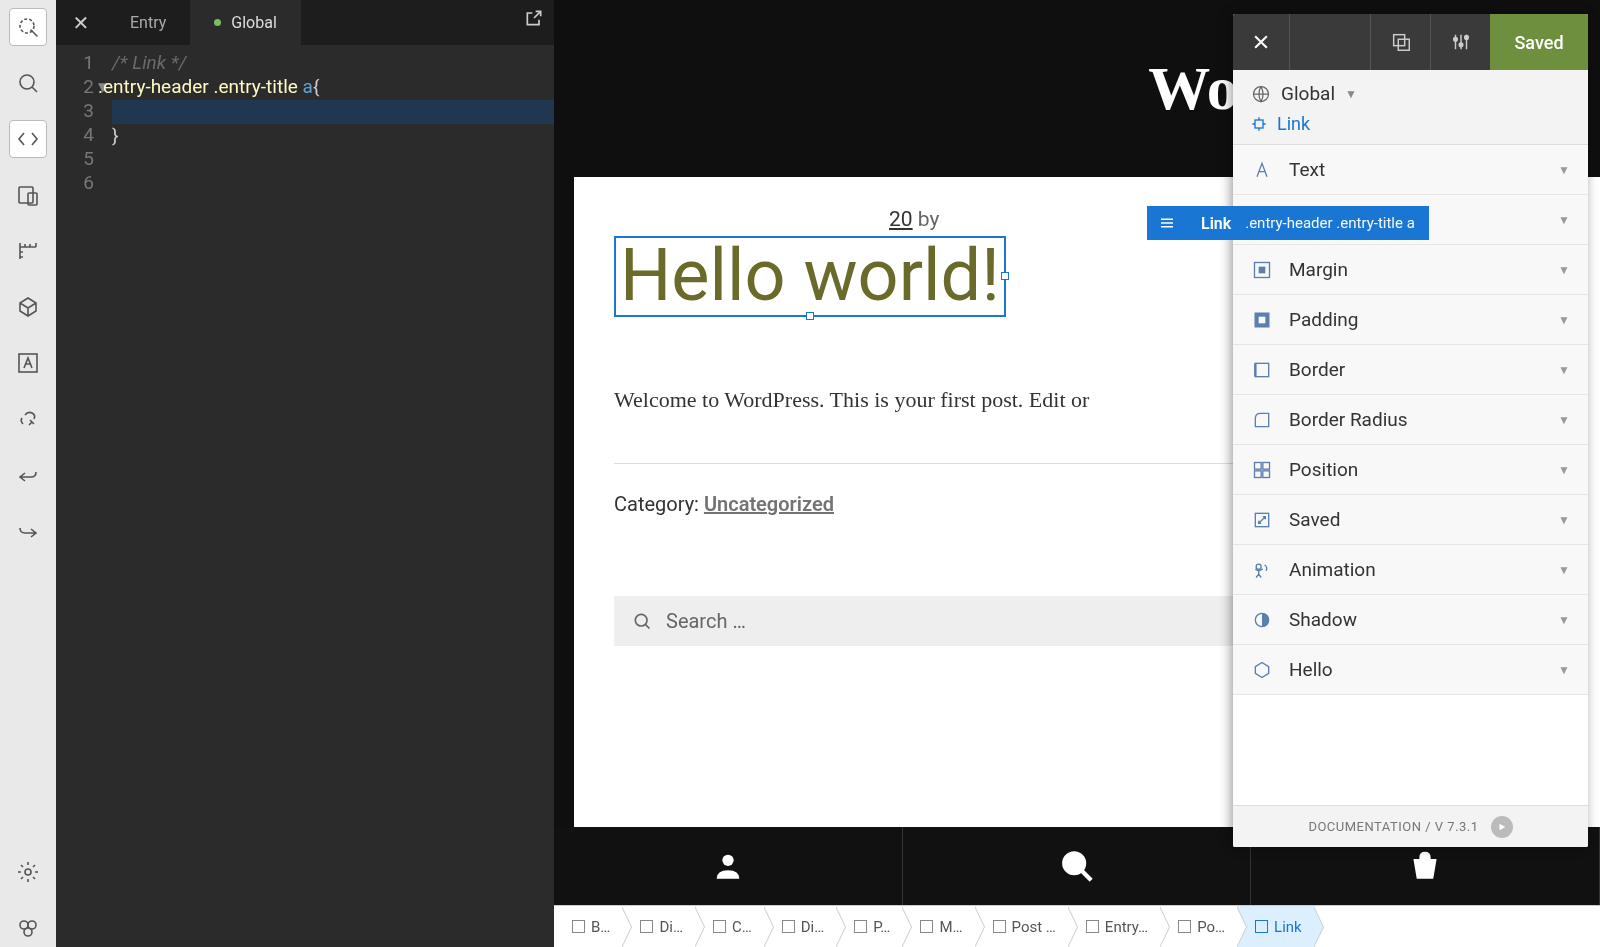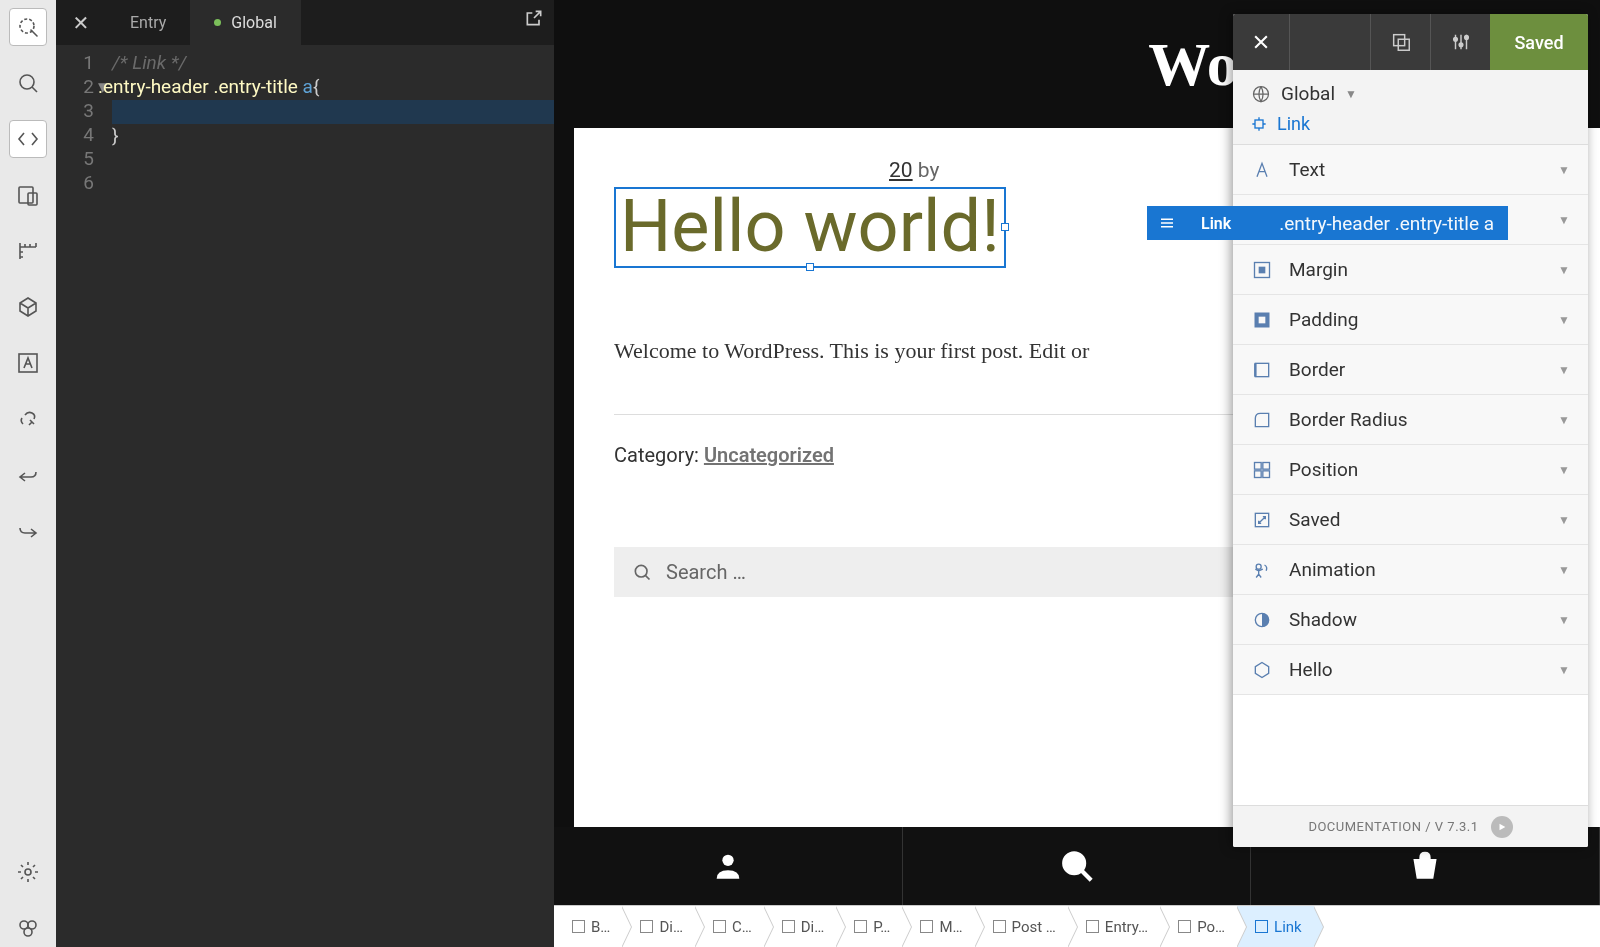--- a/index.html
+++ b/index.html
@@ -28,28 +28,28 @@
 .gutter .ln { height:24px; }
 .code { flex:1; padding: 6px 0 0 8px; color:#ccc; white-space:pre; }
 .code .comment { color:#6a6a6a; font-style: italic; }
 .code .sel { color:#fef9c3; }
 .code .tag-a { color:#5fa3d6; }
 .code .cursor-line { background:#20384f; display:inline-block; width:100%; height:24px; vertical-align:middle;}
 .code .fold { color:#888; display:inline-block; width:0; margin-left:-14px; }
 
 
 .preview-area { flex:1; background:#0f0f0f; position:relative; display:flex; flex-direction:column; }
-.preview-top { height:128px; background:#0f0f0f; display:flex; align-items:center; justify-content:center;padding-left:32px; }
+.preview-top { height:177px; background:#0f0f0f; display:flex; align-items:center; justify-content:center;padding-left:32px; }
 .site-title { font-family: Georgia, 'Times New Roman', serif; font-size:62px; color:#fff; font-weight:600; margin-left:200px;}
 .preview-content { background:#fff; margin: 0 0 0 20px; flex:1; padding: 30px 40px 0 40px; position:relative; }
 
 .sel-toolbar { position:absolute; top:206px; left:593px; height:34px; background:#1976d2; color:#fff; display:flex; align-items:center; font-size:16px; z-index:5; }
 .sel-toolbar .menu { width:40px; display:flex; align-items:center; justify-content:center; }
 .sel-toolbar .lbl { padding: 0 14px; font-weight:600; }
-.sel-toolbar .path { padding: 0 14px 0 0; font-size:19px; opacity:.95;margin-left:34px; }
+.sel-toolbar .path { padding: 0 14px 0 0; font-size:15px; opacity:.95; }
 
 .meta-line { font-family: Georgia, serif; font-size:21px; color:#333; margin-top: 0px; margin-left: 275px;}
 .meta-line .by { color:#666; }
 
 .hello { font-family: Georgia, 'Times New Roman', serif; font-size:72px; color:#6a6a2b; margin-top: 4px; line-height:1.05; display:inline-block; border:2px solid #1976d2; padding:0 4px; position:relative;}
 .hello .handle { position:absolute; width:8px; height:8px; background:#fff; border:1px solid #1976d2; }
 .hello .h-r { right:-5px; top:50%; transform:translateY(-50%);}
 .hello .h-b { bottom:-5px; left:50%; transform:translateX(-50%);}
 
 .body-text { font-family: Liberation Serif, serif; font-size:22px; color:#333; margin-top:70px; }

